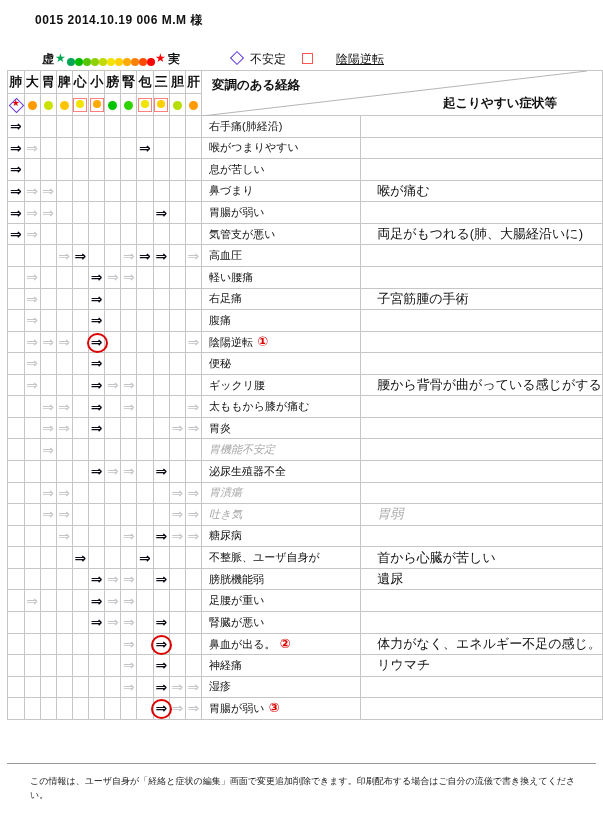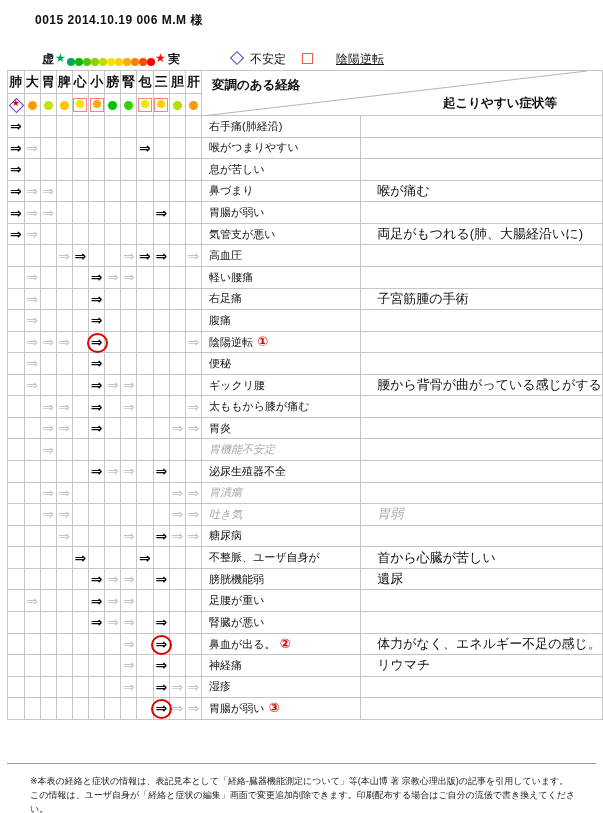--- a/index.html
+++ b/index.html
@@ -572,16 +572,15 @@
             <td class="arrow-cell"><span class="arr-g">⇒</span></td>
             <td class="sym-cell"><span>胃腸が弱い</span><span class="mark">③</span></td>
             <td class="note-cell"></td>
           </tr>
         </tbody>
     </table>
   </div>
 
   <div class="botline"></div>
   <div class="foot">
-    <div>※本表の経絡と症状の情報は、表記見本として「経絡-臓器機能測定について」等(本山博 著 宗教心理出版)の記事を引用しています。</div>
     <div>この情報は、ユーザ自身が「経絡と症状の編集」画面で変更追加削除できます。印刷配布する場合はご自分の流儀で書き換えてください。</div>
   </div>
 </div>
 
 </body></html>

